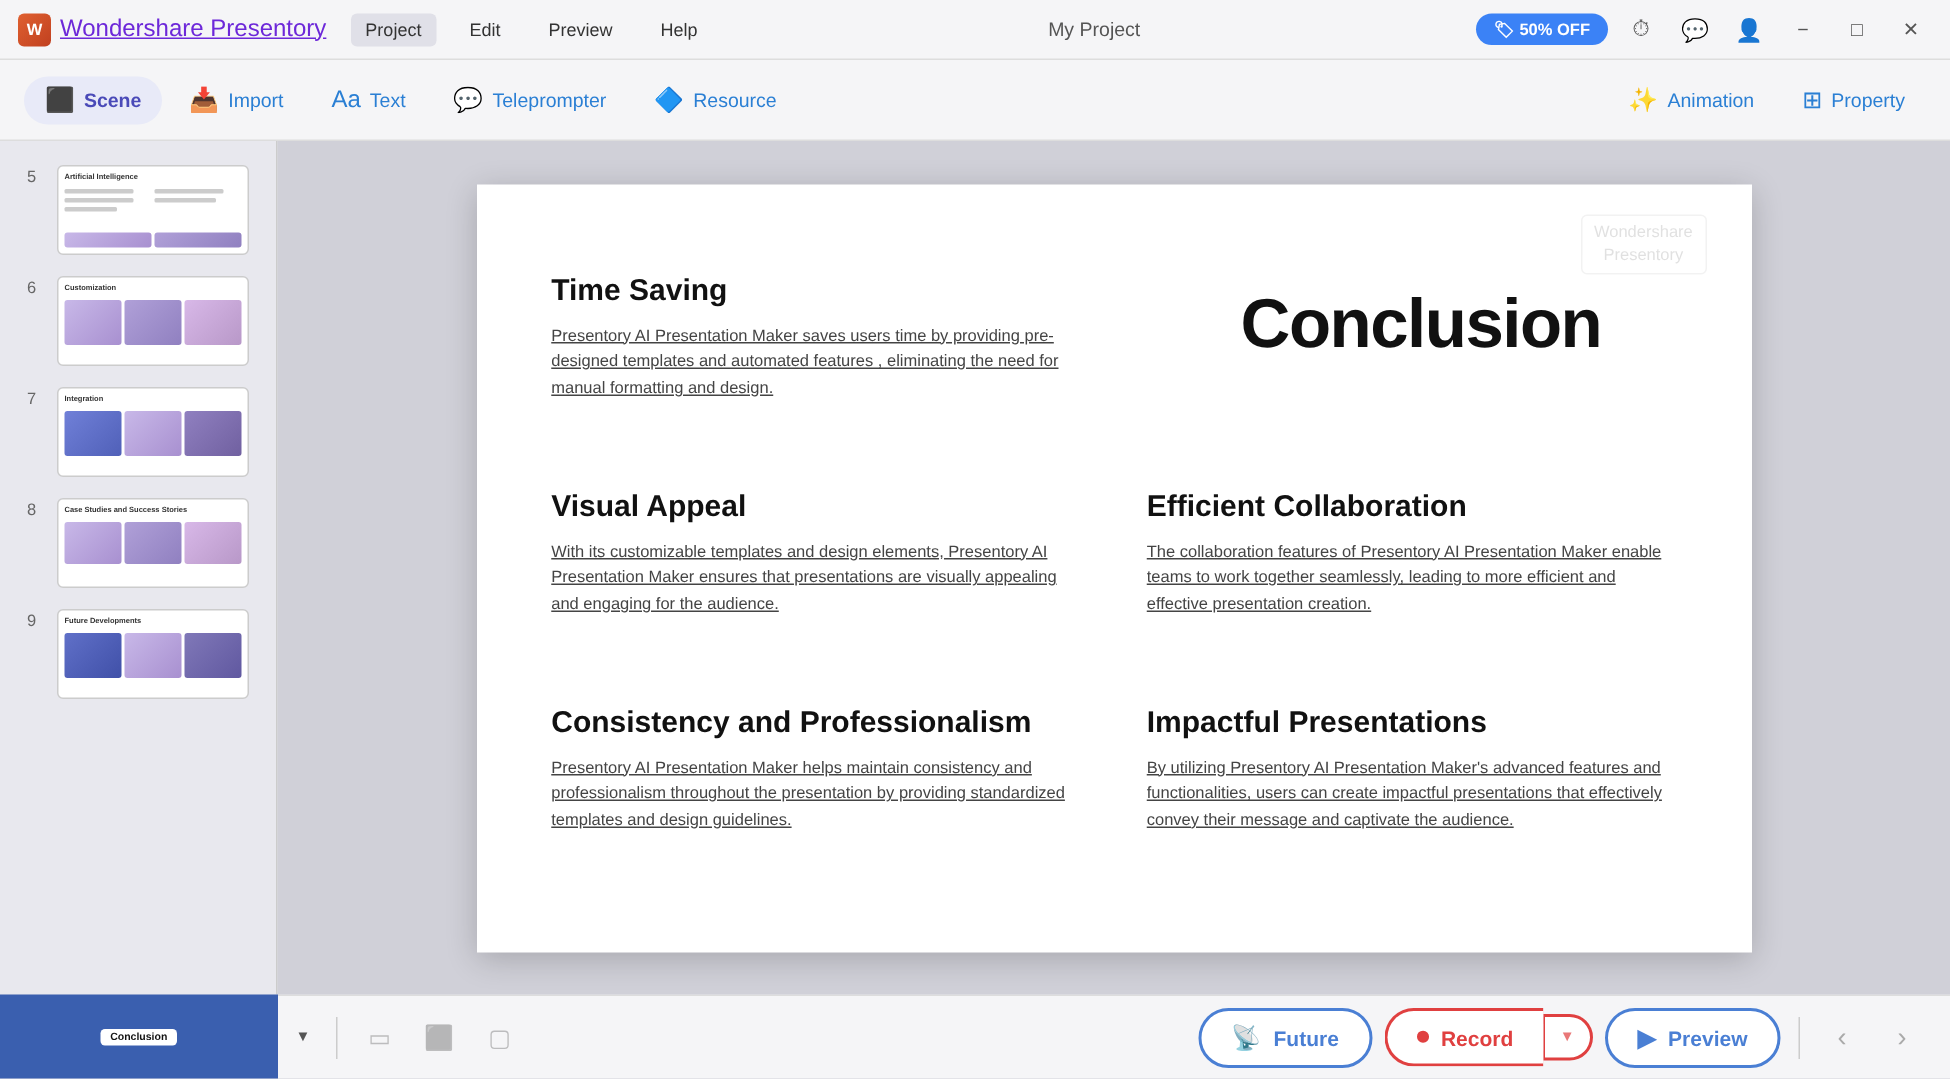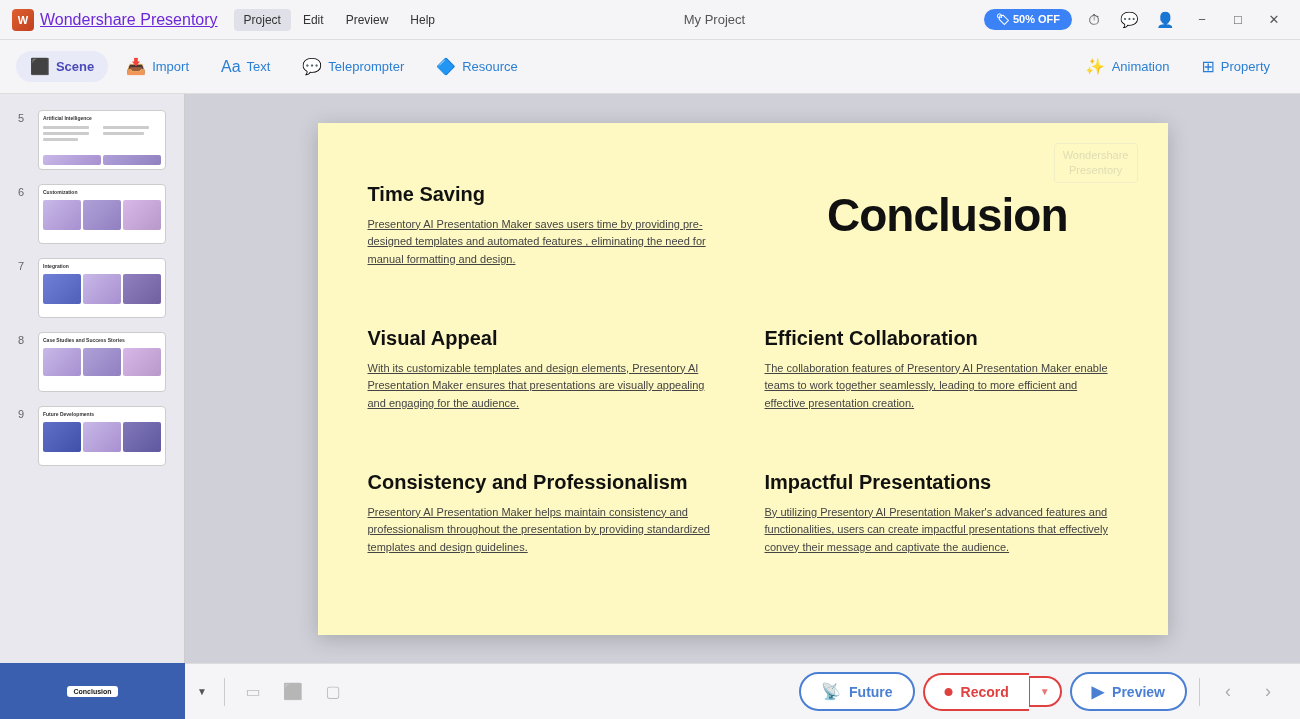--- a/index.html
+++ b/index.html
@@ -7,21 +7,21 @@
 
     
     .titlebar {
       display: flex; align-items: center; background: #f5f5f7; height: 40px;
       padding: 0 12px; border-bottom: 1px solid #ddd; user-select: none;
     }
     .titlebar-logo { display: flex; align-items: center; gap: 6px; margin-right: 16px; }
     .titlebar-logo-icon { width: 22px; height: 22px; background: linear-gradient(135deg, #e06030, #c04020); border-radius: 4px; display: flex; align-items: center; justify-content: center; }
     .titlebar-logo-icon span { color: white; font-size: 11px; font-weight: bold; }
     .titlebar-brand { font-size: 16px; color: #6d28d9; font-weight: 500; text-decoration: underline; }
-    .titlebar-nav { display: flex; gap: 2px; }
+    .titlebar-nav { display: flex; gap: 12px; }
     .titlebar-nav-item { padding: 4px 10px; font-size: 12px; color: #333; border-radius: 4px; cursor: pointer; }
     .titlebar-nav-item.active { background: #e0e0e8; font-weight: 500; }
     .titlebar-title { flex: 1; text-align: center; font-size: 13px; color: #555; }
     .titlebar-actions { display: flex; align-items: center; gap: 8px; }
     .btn-discount { background: #3b82f6; color: white; border: none; border-radius: 14px; padding: 4px 12px; font-size: 11px; font-weight: bold; cursor: pointer; }
     .titlebar-icon { width: 28px; height: 28px; display: flex; align-items: center; justify-content: center; color: #555; font-size: 15px; border-radius: 4px; cursor: pointer; }
     .win-btn { width: 28px; height: 28px; display: flex; align-items: center; justify-content: center; font-size: 13px; cursor: pointer; color: #555; border-radius: 3px; }
 
     
     .toolbar {
@@ -58,21 +58,21 @@
     .thumb-title { font-size: 5px; color: #333; font-weight: bold; margin-bottom: 2px; }
     .thumb-block { flex: 1; border-radius: 2px; background: linear-gradient(135deg, #c8b8e8, #a890d0); }
     .thumb-text-line { height: 3px; background: #ccc; border-radius: 1px; margin: 1px 0; width: 80%; }
 
     
     .canvas-area {
       flex: 1; background: #d0d0d8; display: flex; align-items: center;
       justify-content: center; position: relative; overflow: hidden;
     }
     .slide-canvas {
-      background: #fef9c3; width: 850px; height: 512px;
+      background: #ffffff; width: 850px; height: 512px;
       box-shadow: 0 4px 20px rgba(0,0,0,0.2); display: grid;
       grid-template-columns: 1fr 1fr; padding: 40px 50px; gap: 20px 44px;
       position: relative;
     }
     .slide-watermark {
       position: absolute; top: 20px; right: 30px; opacity: 0.25;
       font-size: 11px; color: #888; text-align: center; line-height: 1.4;
       border: 1px solid #ccc; padding: 4px 8px; border-radius: 4px;
     }
     .conclusion-title {

